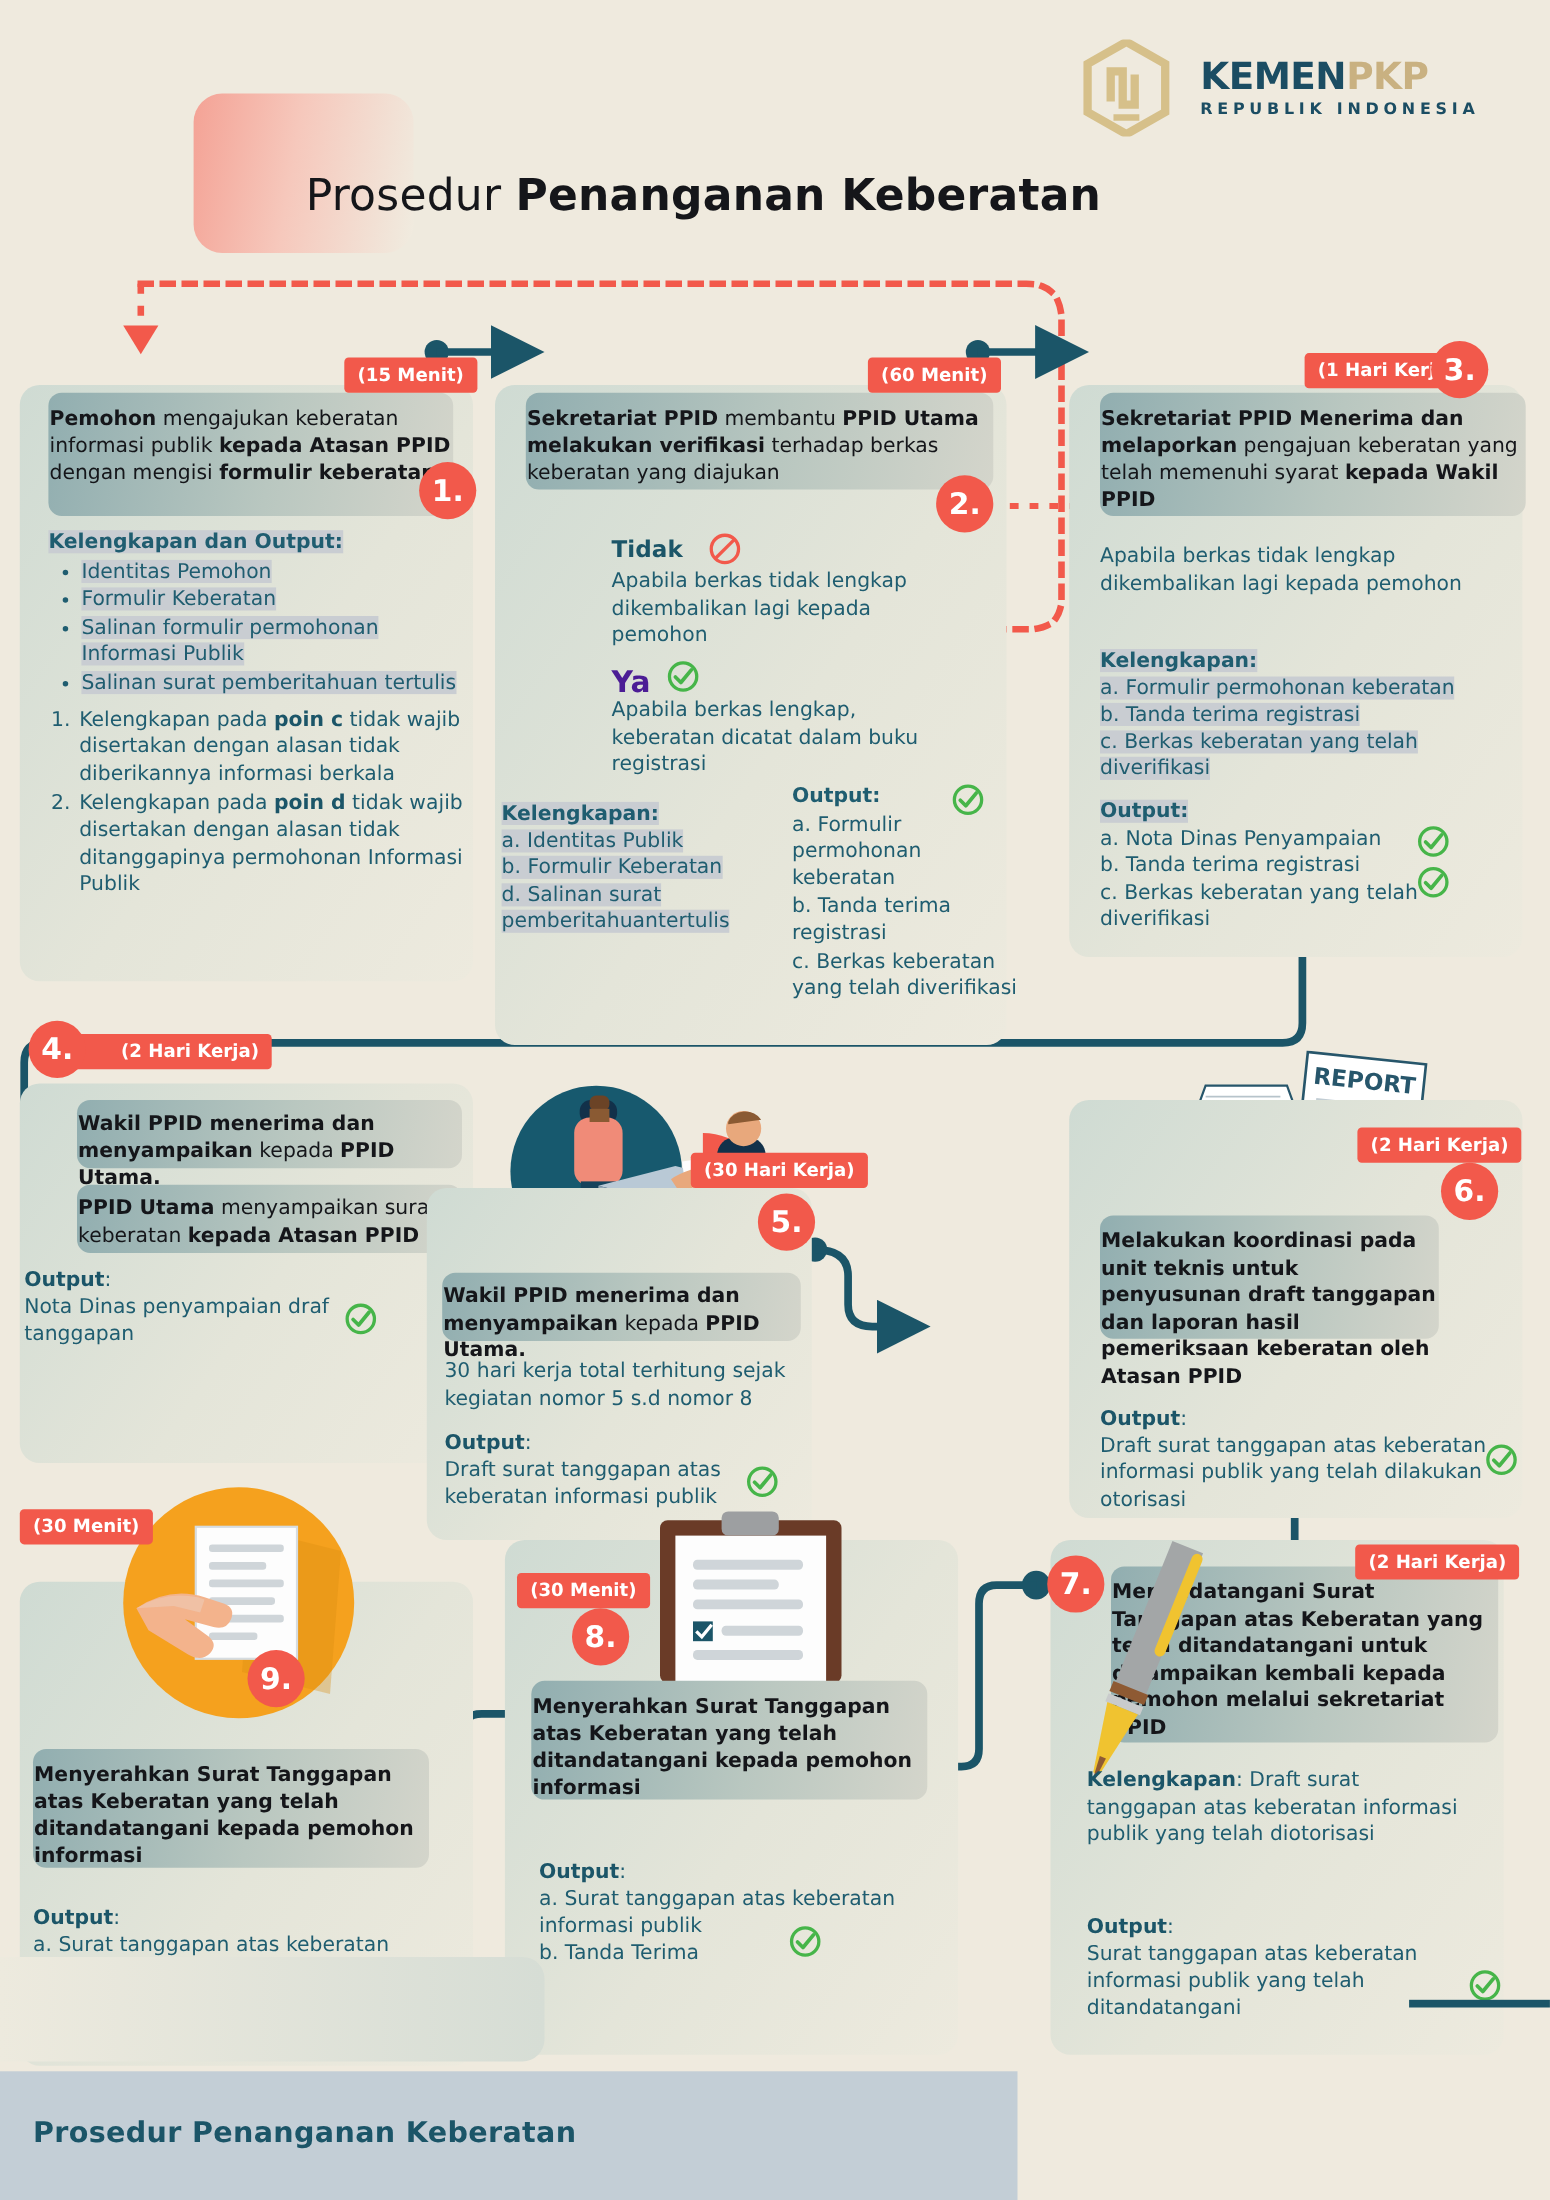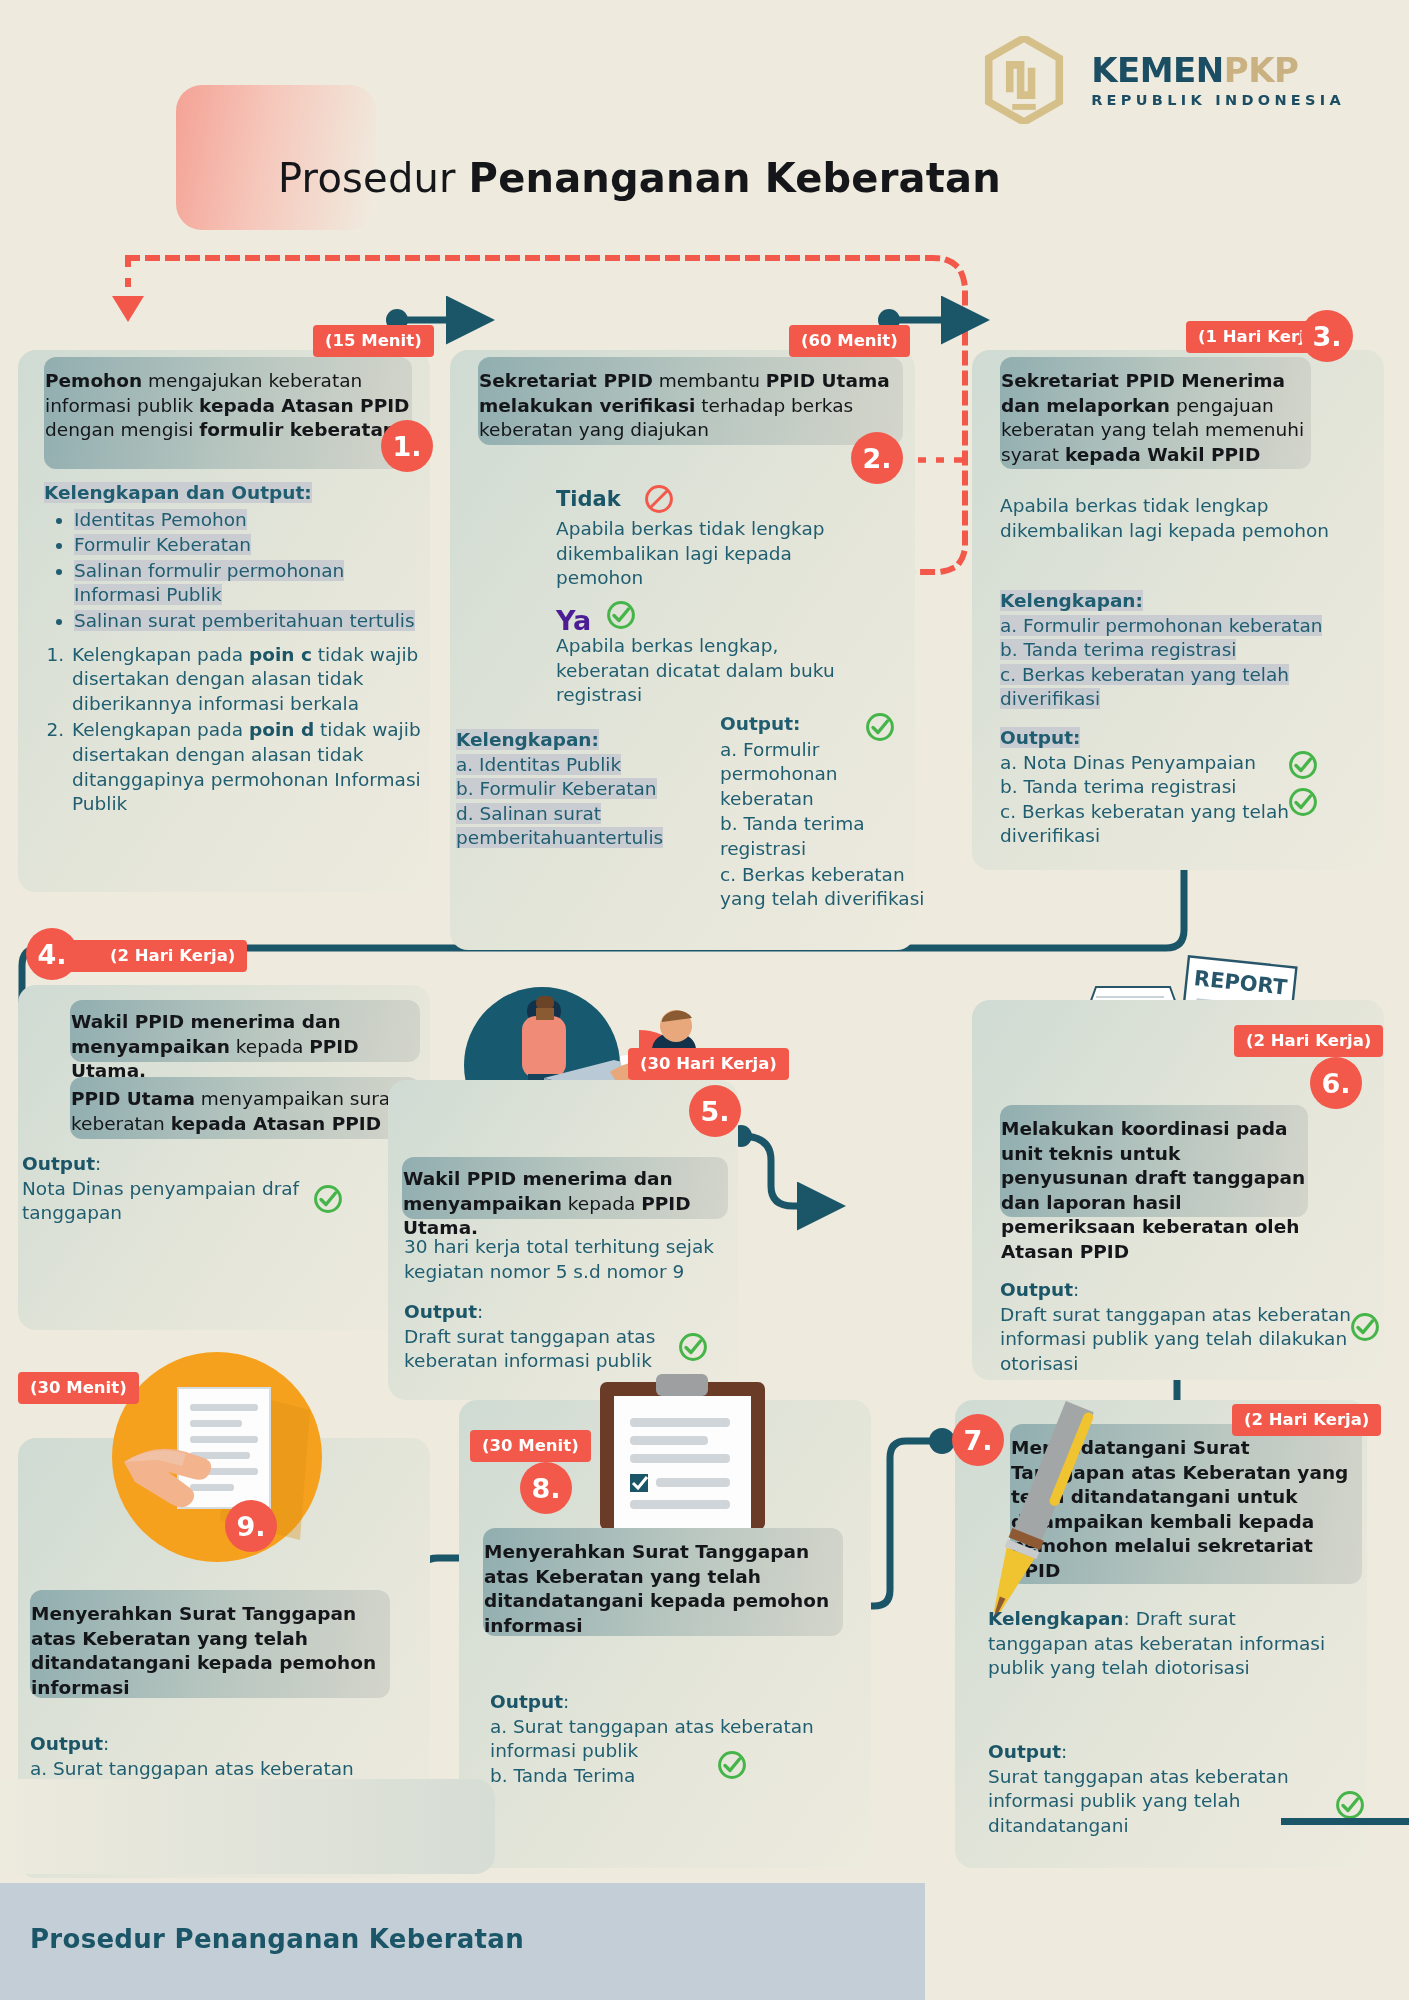--- a/index.html
+++ b/index.html
@@ -208,21 +208,21 @@
     <div style="margin-top:1px;"><span>a. Formulir permohonan keberatan</span></div>
     <div style="margin-top:1px;"><span>b. Tanda terima registrasi</span></div>
     <div style="margin-top:1px;"><span>c. Berkas keberatan yang telah diverifikasi</span></div>
   </div>
   <svg class="check" style="left:865px; top:712px;" viewBox="0 0 30 30">
     <circle cx="15" cy="15" r="12.4" fill="none" stroke="#46b549" stroke-width="3"></circle>
     <path d="M8 15.5 L13 20.5 L22.5 9" fill="none" stroke="#46b549" stroke-width="3.4" stroke-linecap="round" stroke-linejoin="round"></path>
   </svg>
 
   <div class="panel" style="left:972px; top:350px; width:412px; height:520px;"></div>
-  <div class="hdrbox" style="left:1000px; top:357px; width:311px; height:112px;">
+  <div class="hdrbox" style="left:1000px; top:357px; width:387px; height:112px;">
     <b>Sekretariat PPID Menerima dan melaporkan</b> pengajuan keberatan yang telah memenuhi syarat <b>kepada Wakil PPID</b>
   </div>
   <div class="timebadge" style="left:1186px; top:321px;">(1 Hari Kerja)</div>
   <div class="numcircle" style="left:1301px; top:310px;">3.</div>
 
   <div class="body-txt" style="left:1000px; top:494px; width:340px;">Apabila berkas tidak lengkap dikembalikan lagi kepada pemohon</div>
   <div class="body-txt" style="left:1000px; top:589px; width:360px;">
     <div style="font-weight:800;"><span class="hl">Kelengkapan:</span></div>
     <div><span class="hl">a. Formulir permohonan keberatan</span></div>
     <div><span class="hl">b. Tanda terima registrasi</span></div>
@@ -281,21 +281,21 @@
     <path d="M230 98 q-30 4 -44 14 l8 12 q24 -10 44 -10 z" fill="#e8a87c"></path>
     <rect x="236" y="126" width="48" height="42" fill="#f08b78"></rect>
   </svg>
 
   <div class="panel" style="left:388px; top:1080px; width:350px; height:320px;"></div>
   <div class="hdrbox" style="left:402px; top:1157px; width:326px; height:62px; padding-top:10px;">
     <b>Wakil PPID menerima dan menyampaikan</b> kepada <b>PPID Utama.</b>
   </div>
   <div class="timebadge" style="left:628px; top:1048px;">(30 Hari Kerja)</div>
   <div class="numcircle" style="left:689px; top:1085px;">5.</div>
-  <div class="body-txt" style="left:404px; top:1235px; width:320px;">30 hari kerja total terhitung sejak kegiatan nomor 5 s.d nomor 9</div>
+  <div class="body-txt" style="left:404px; top:1235px; width:320px;">30 hari kerja total terhitung sejak kegiatan nomor 5 s.d nomor 8</div>
   <div class="body-txt" style="left:404px; top:1300px; width:300px;">
     <div><b>Output</b>:</div>
     <div>Draft surat tanggapan atas keberatan informasi publik</div>
   </div>
   <svg class="check" style="left:678px; top:1332px;" viewBox="0 0 30 30">
     <circle cx="15" cy="15" r="12.4" fill="none" stroke="#46b549" stroke-width="3"></circle>
     <path d="M8 15.5 L13 20.5 L22.5 9" fill="none" stroke="#46b549" stroke-width="3.4" stroke-linecap="round" stroke-linejoin="round"></path>
   </svg>
 
   <svg style="position:absolute; left:1060px; top:955px; width:240px; height:165px;" viewBox="0 0 240 165">

